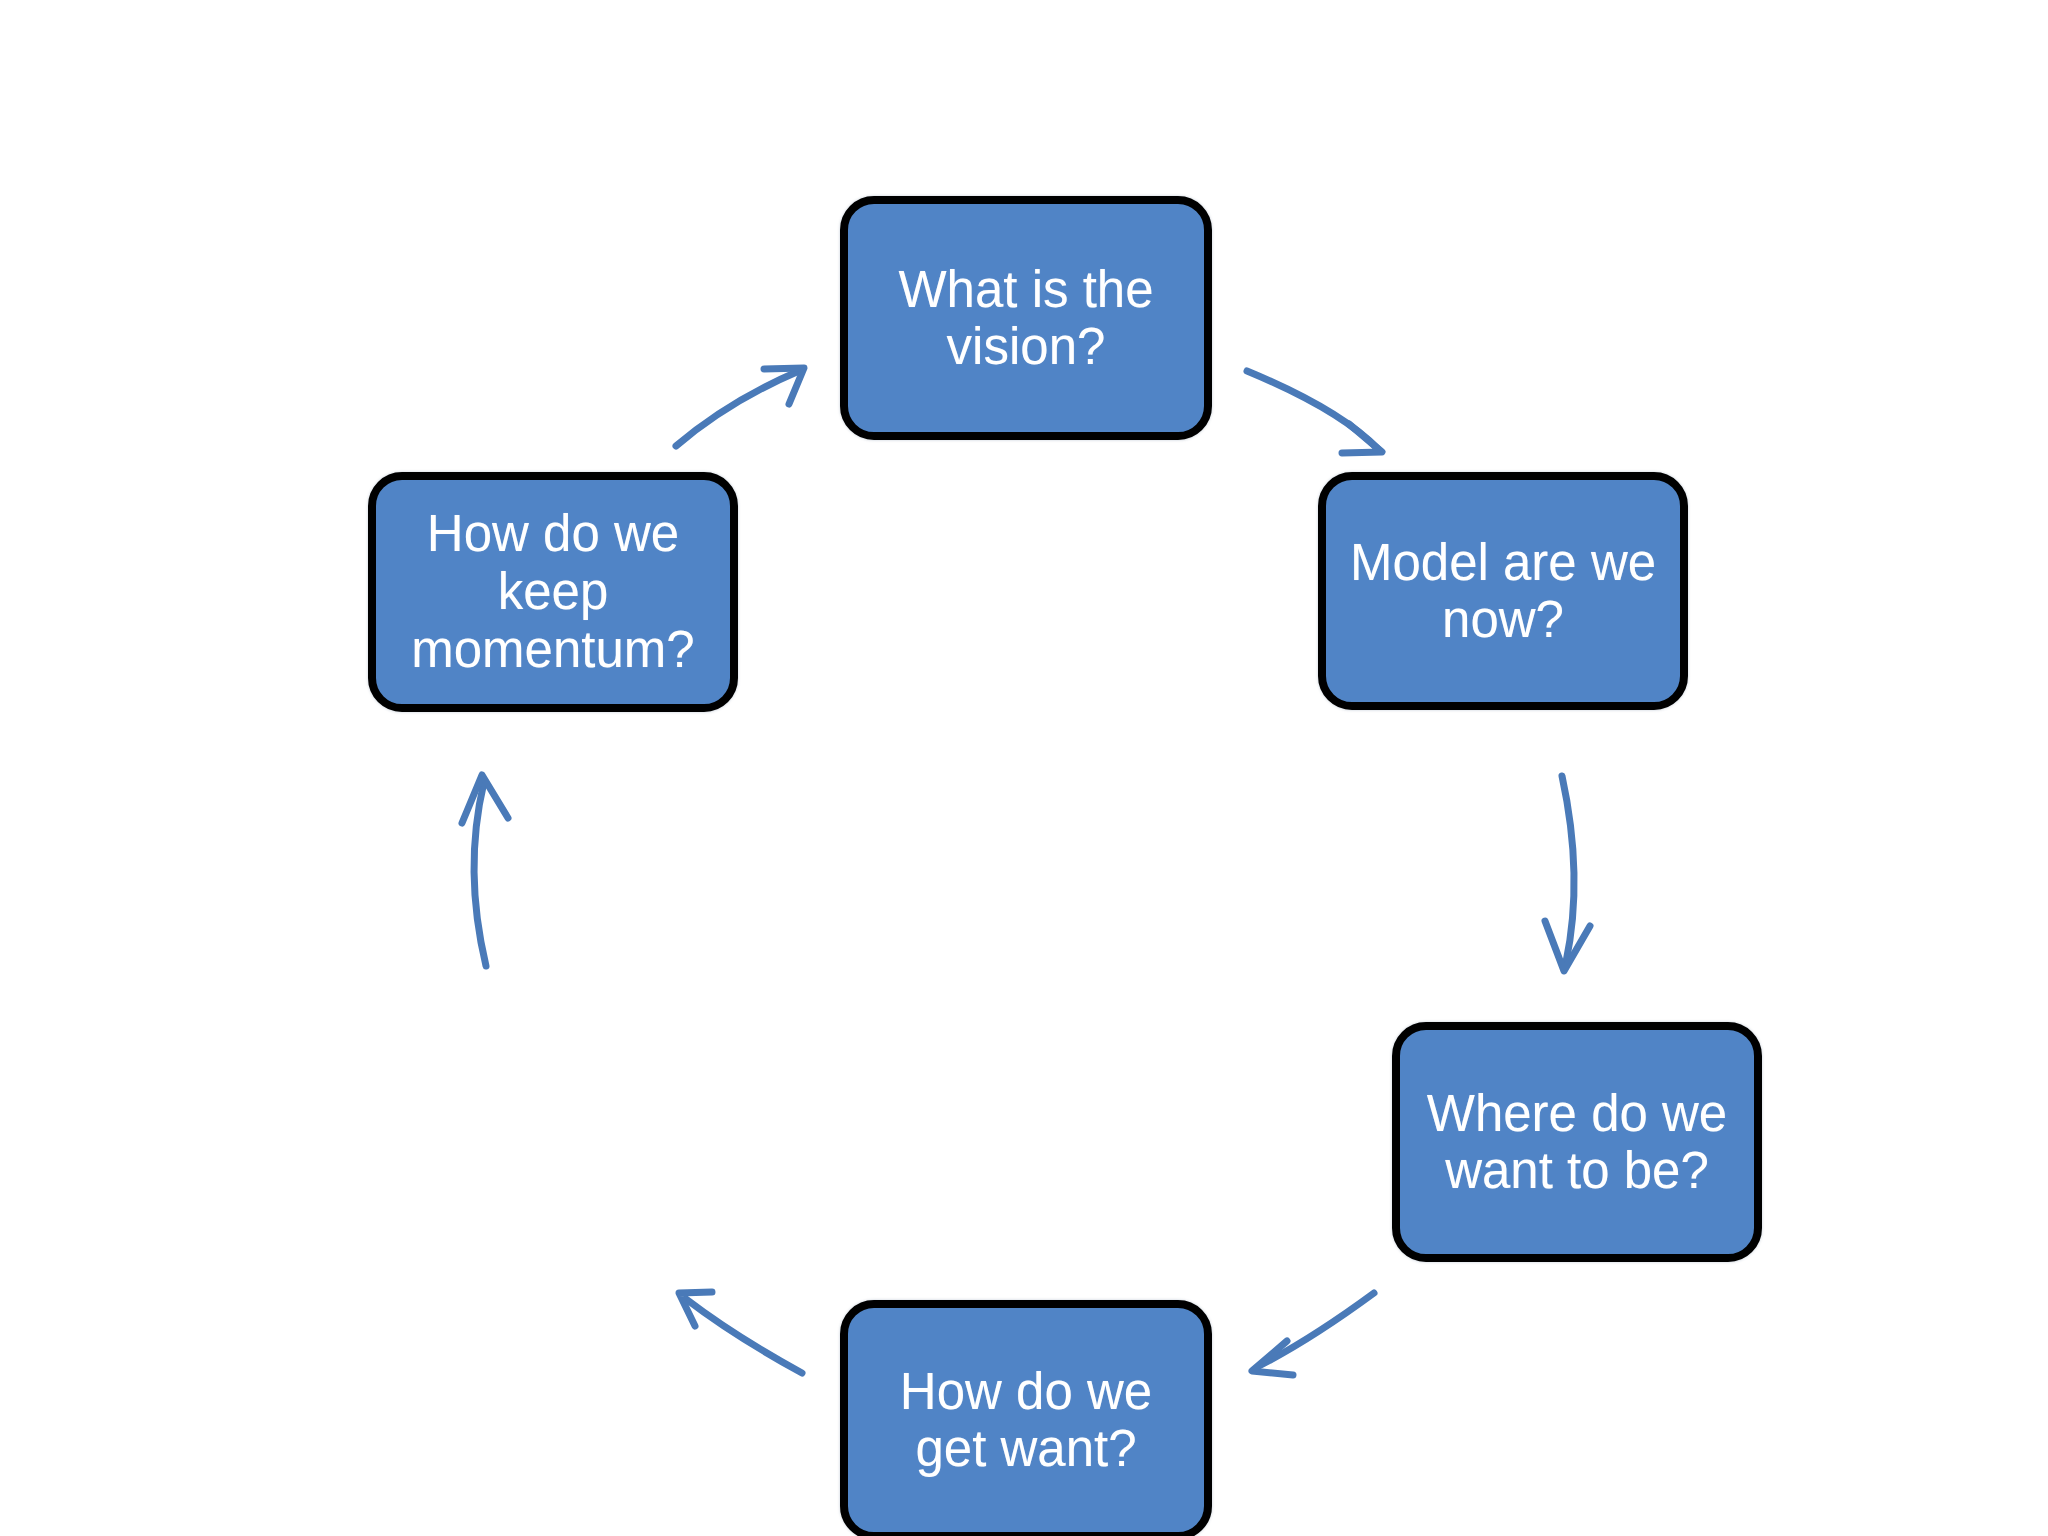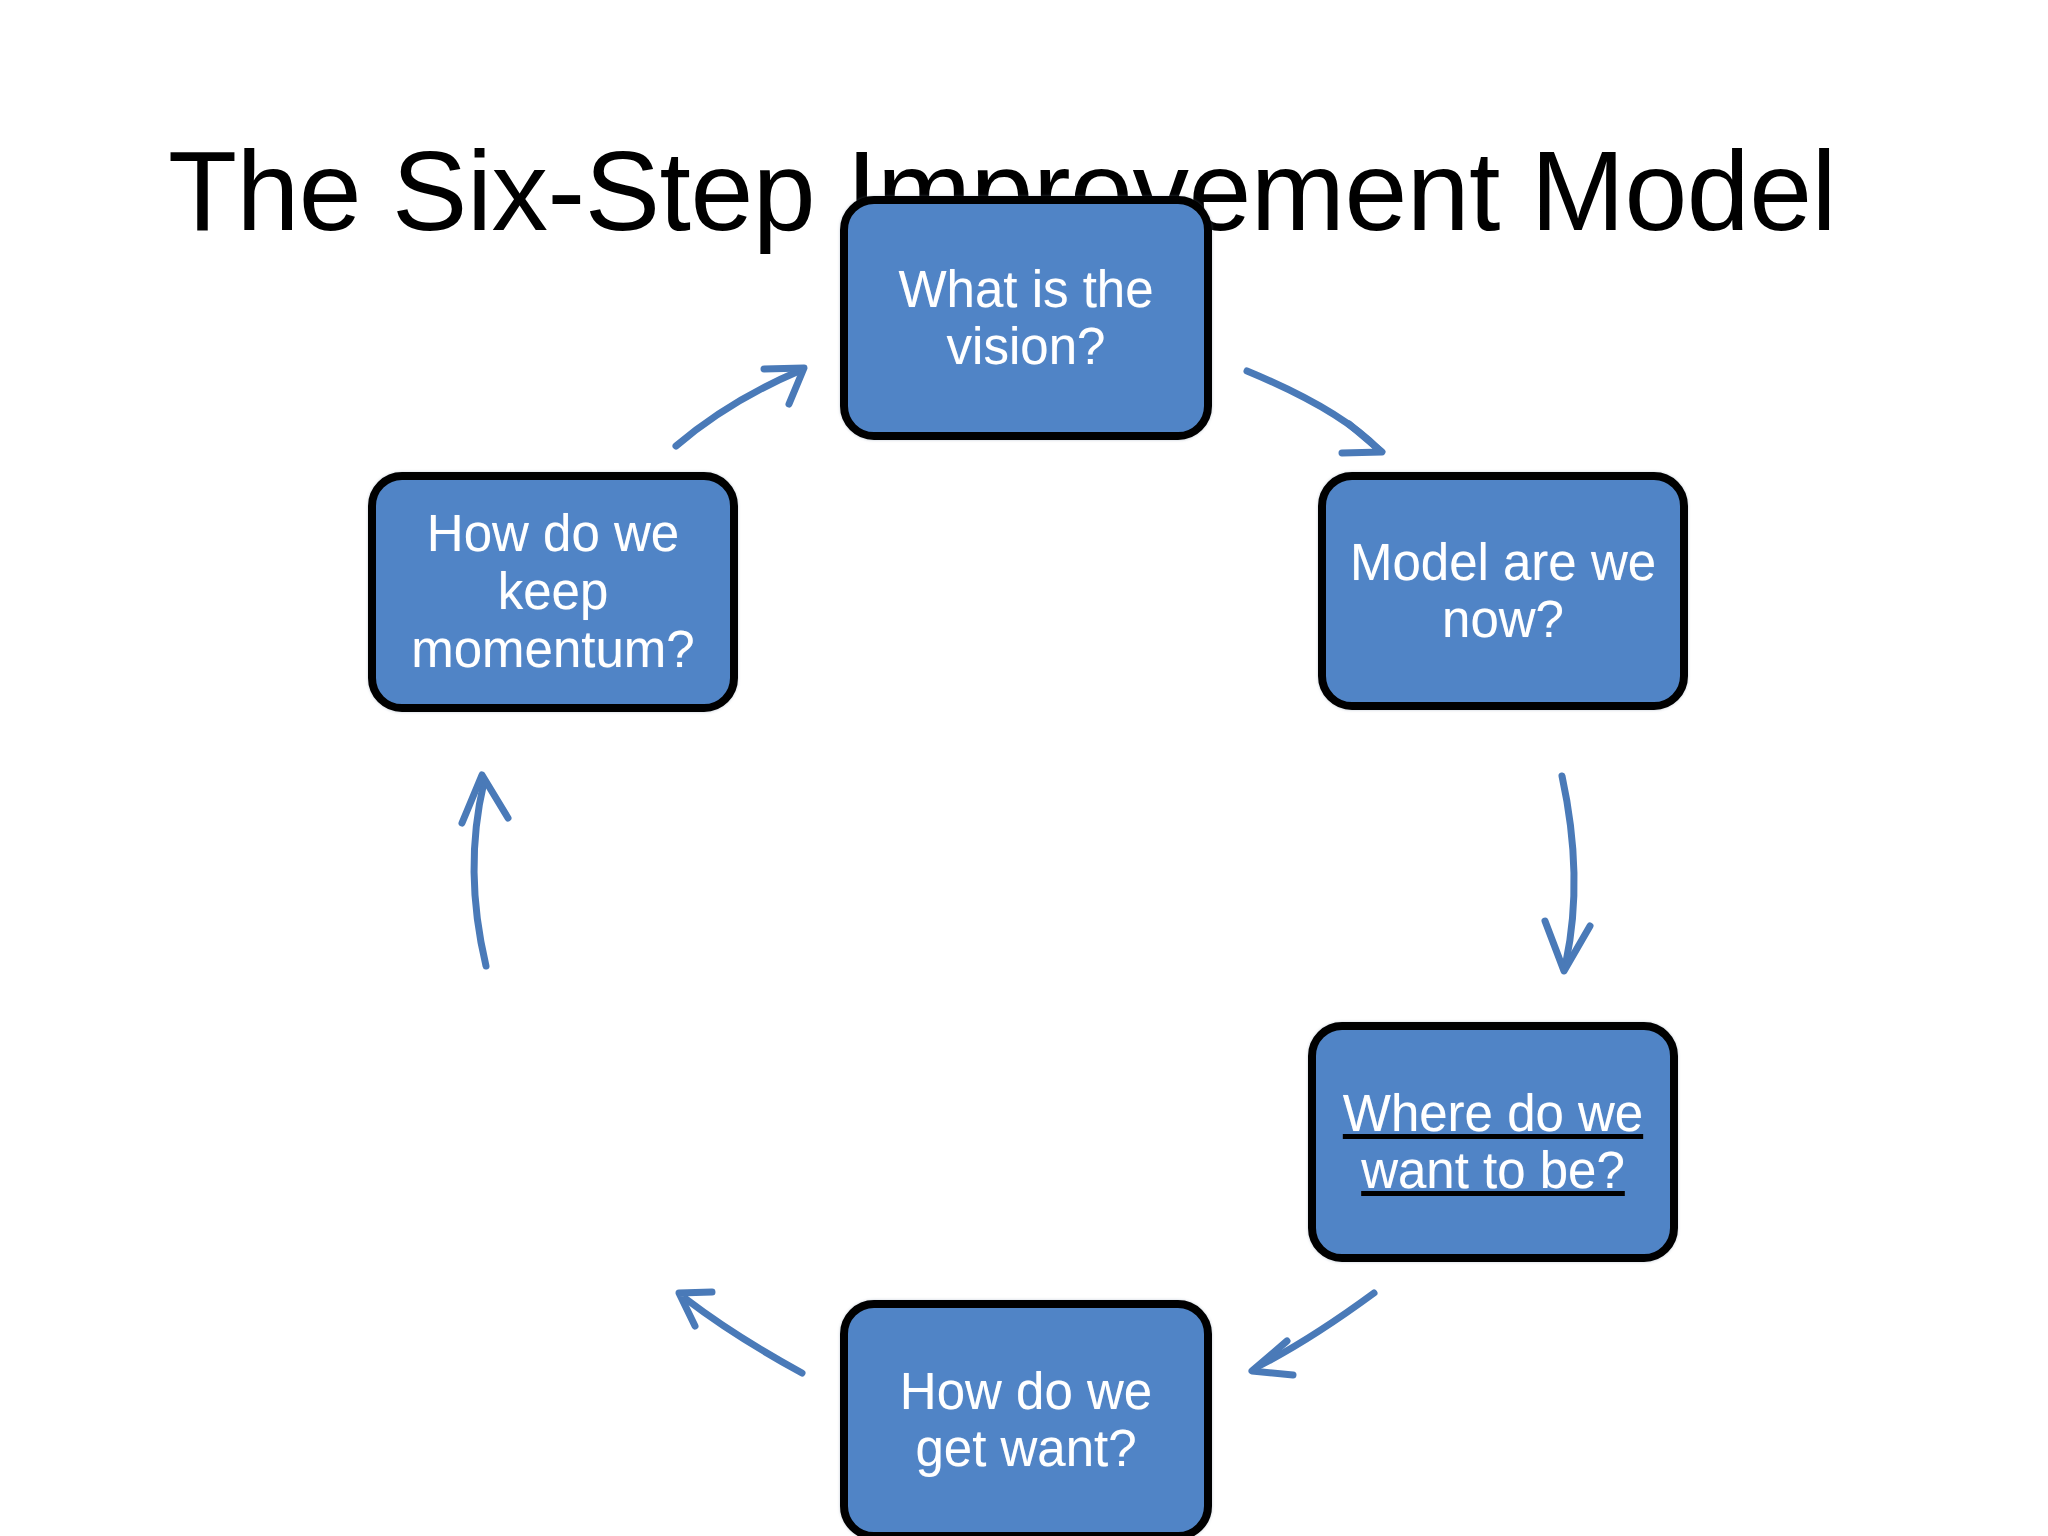--- a/index.html
+++ b/index.html
@@ -48,42 +48,41 @@
     font-size: 51px;
     line-height: 1.12;
     font-weight: 400;
     padding: 0 16px;
     font-family: "Liberation Sans", sans-serif;
     text-shadow: 0 0 1px rgba(255,255,255,0.35);
   }
   
   #node-vision        { left: 840px;  top: 196px;  width: 372px; height: 244px; }
   #node-where-now     { left: 1318px; top: 472px;  width: 370px; height: 238px; }
-  #node-where-want    { left: 1308px; top: 1022px; width: 370px; height: 240px; text-decoration: underline; }
+  #node-where-want    { left: 1392px; top: 1022px; width: 370px; height: 240px; }
   #node-how-get       { left: 840px;  top: 1300px; width: 372px; height: 240px; }
   #node-did-get       { left: 368px;  top: 1022px; width: 370px; height: 240px; }
   #node-momentum      { left: 368px;  top: 472px;  width: 370px; height: 240px; }
 
   #node-momentum .node-label { line-height: 1.14; }
 
   #arrow-layer {
     position: absolute;
     left: 0;
     top: 0;
     width: 2048px;
     height: 1536px;
     pointer-events: none;
   }
 </style>
 </head>
 <body>
 
 <div id="slide">
 
-  <h1 id="slide-title">The Six-Step Improvement Model</h1>
 
   <svg id="arrow-layer" viewBox="0 0 2048 1536">
     <defs>
       <style>
         .conn { fill: none; stroke: #4A7AB8; stroke-width: 7; stroke-linecap: round; }
         .head { fill: none; stroke: #4A7AB8; stroke-width: 7; stroke-linecap: round; stroke-linejoin: round; }
       </style>
     </defs>
 
     <g>

